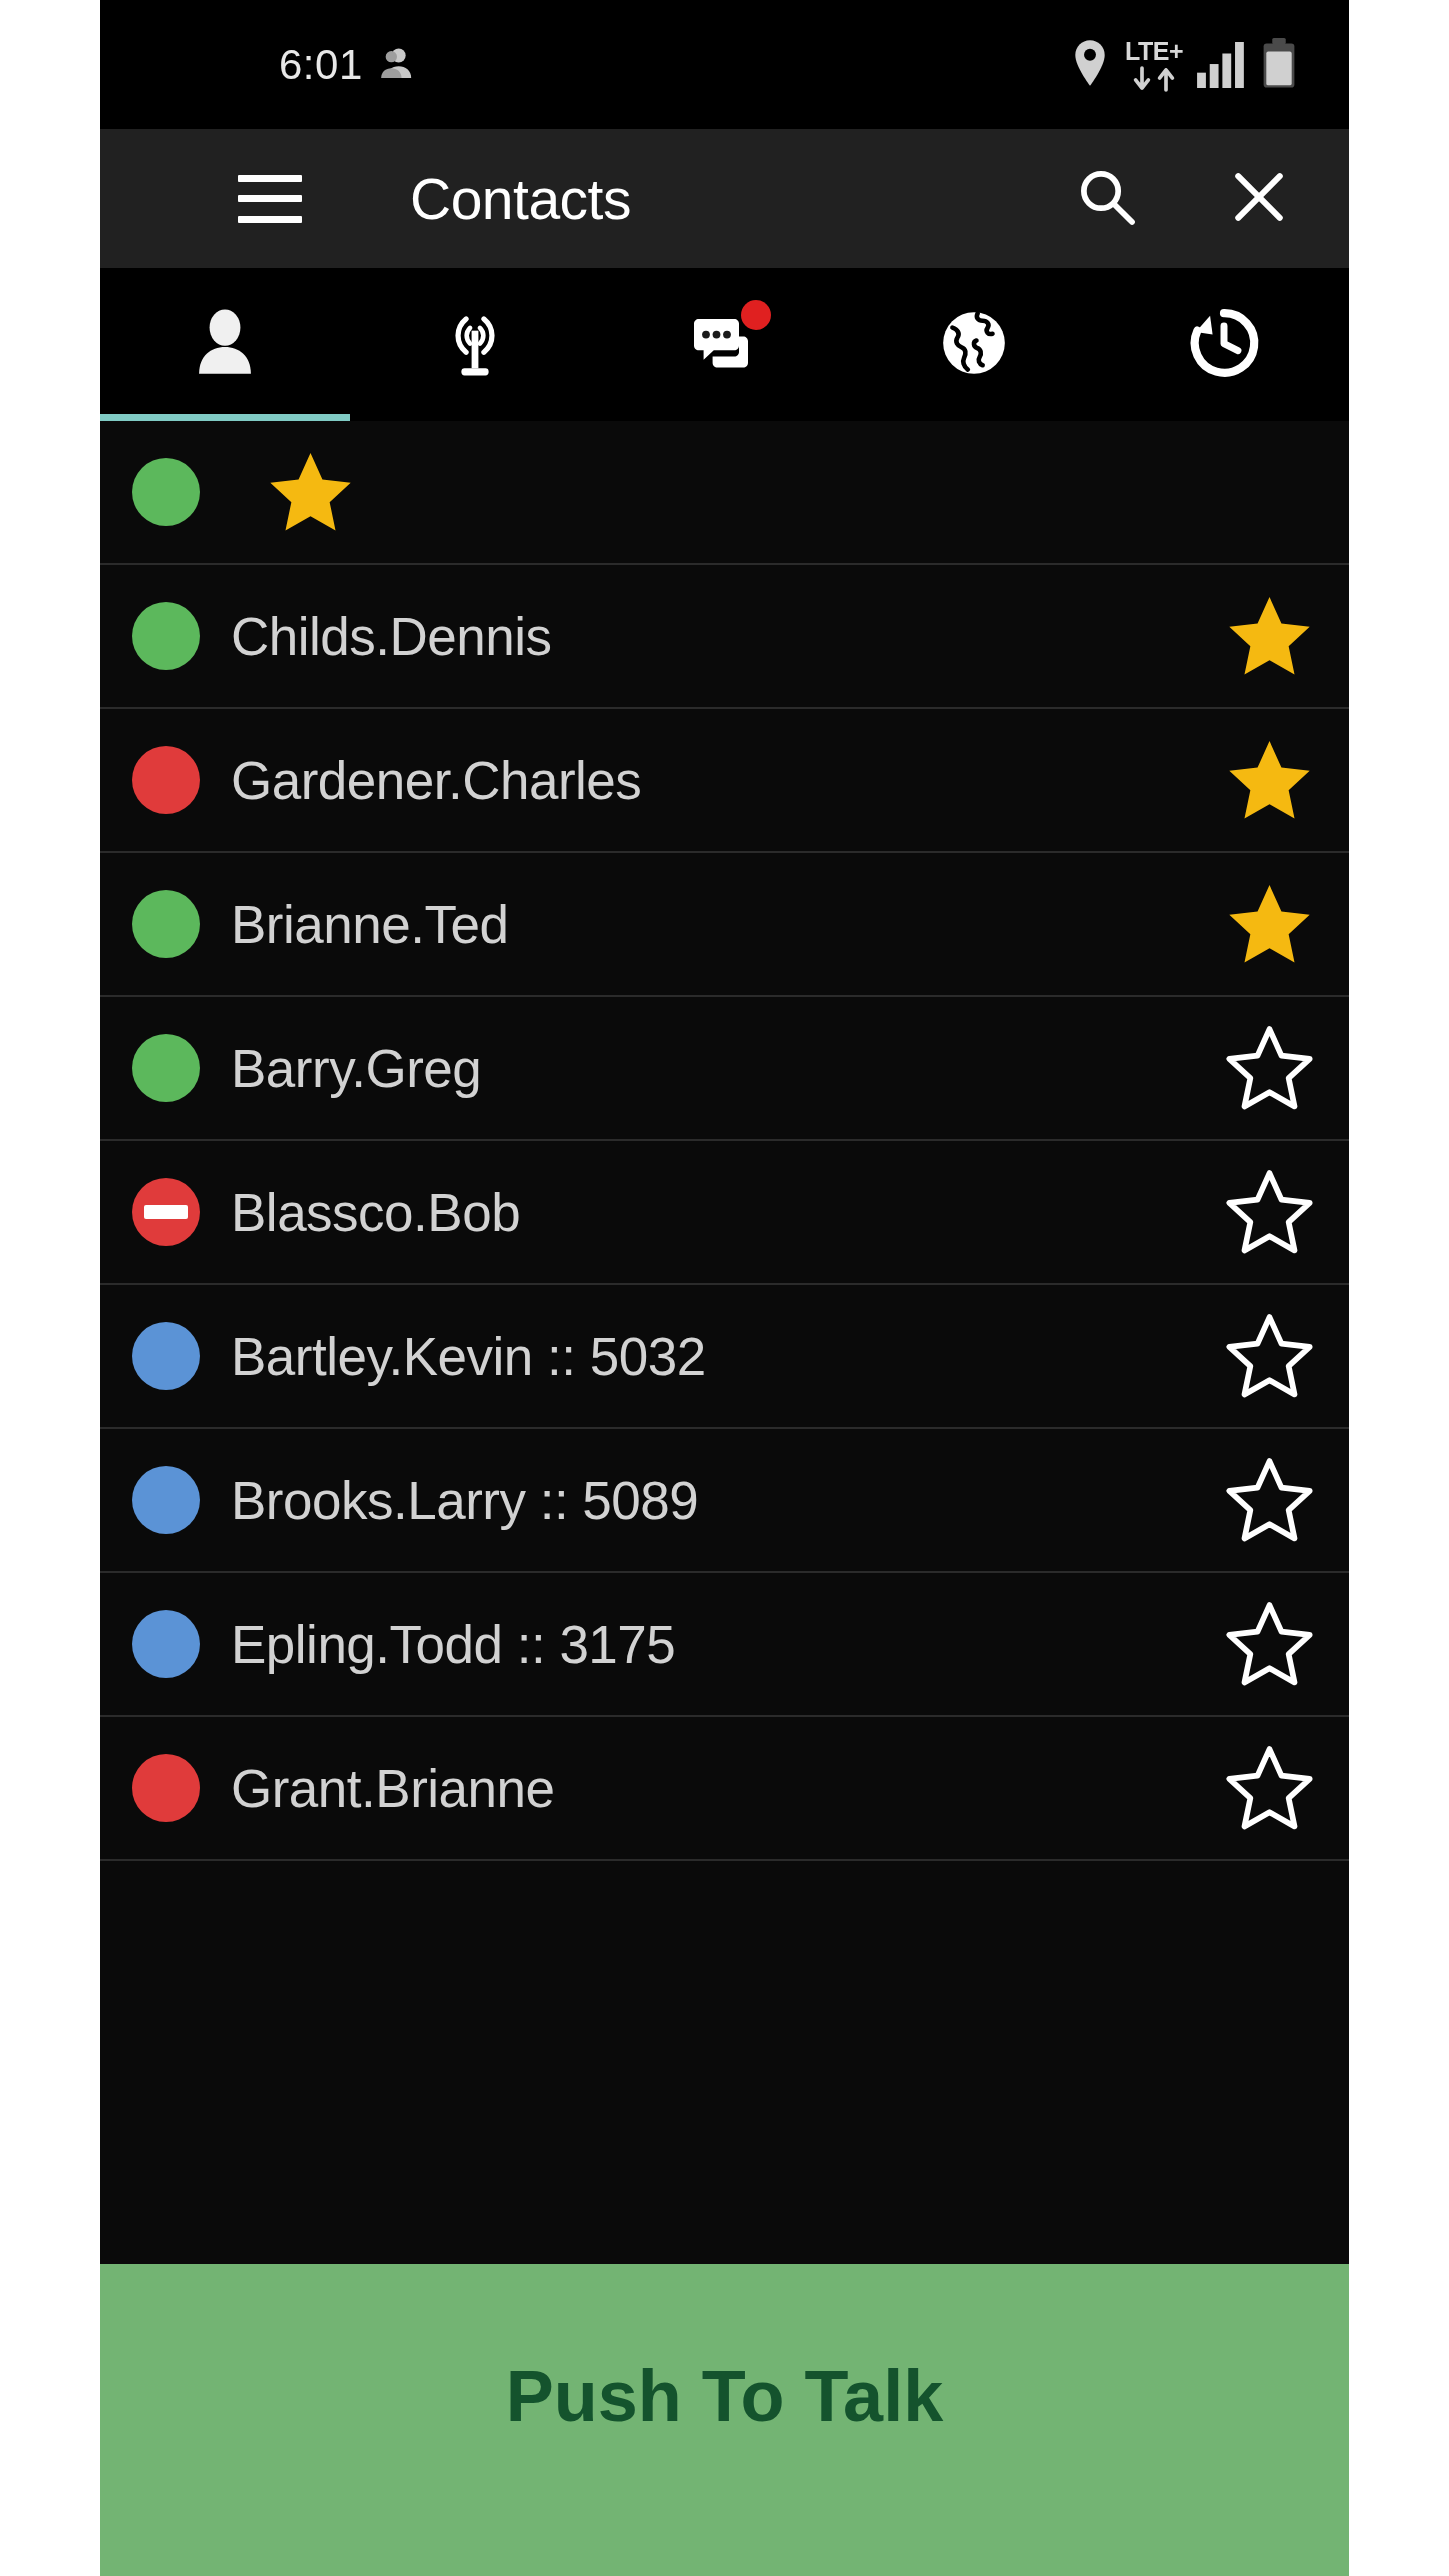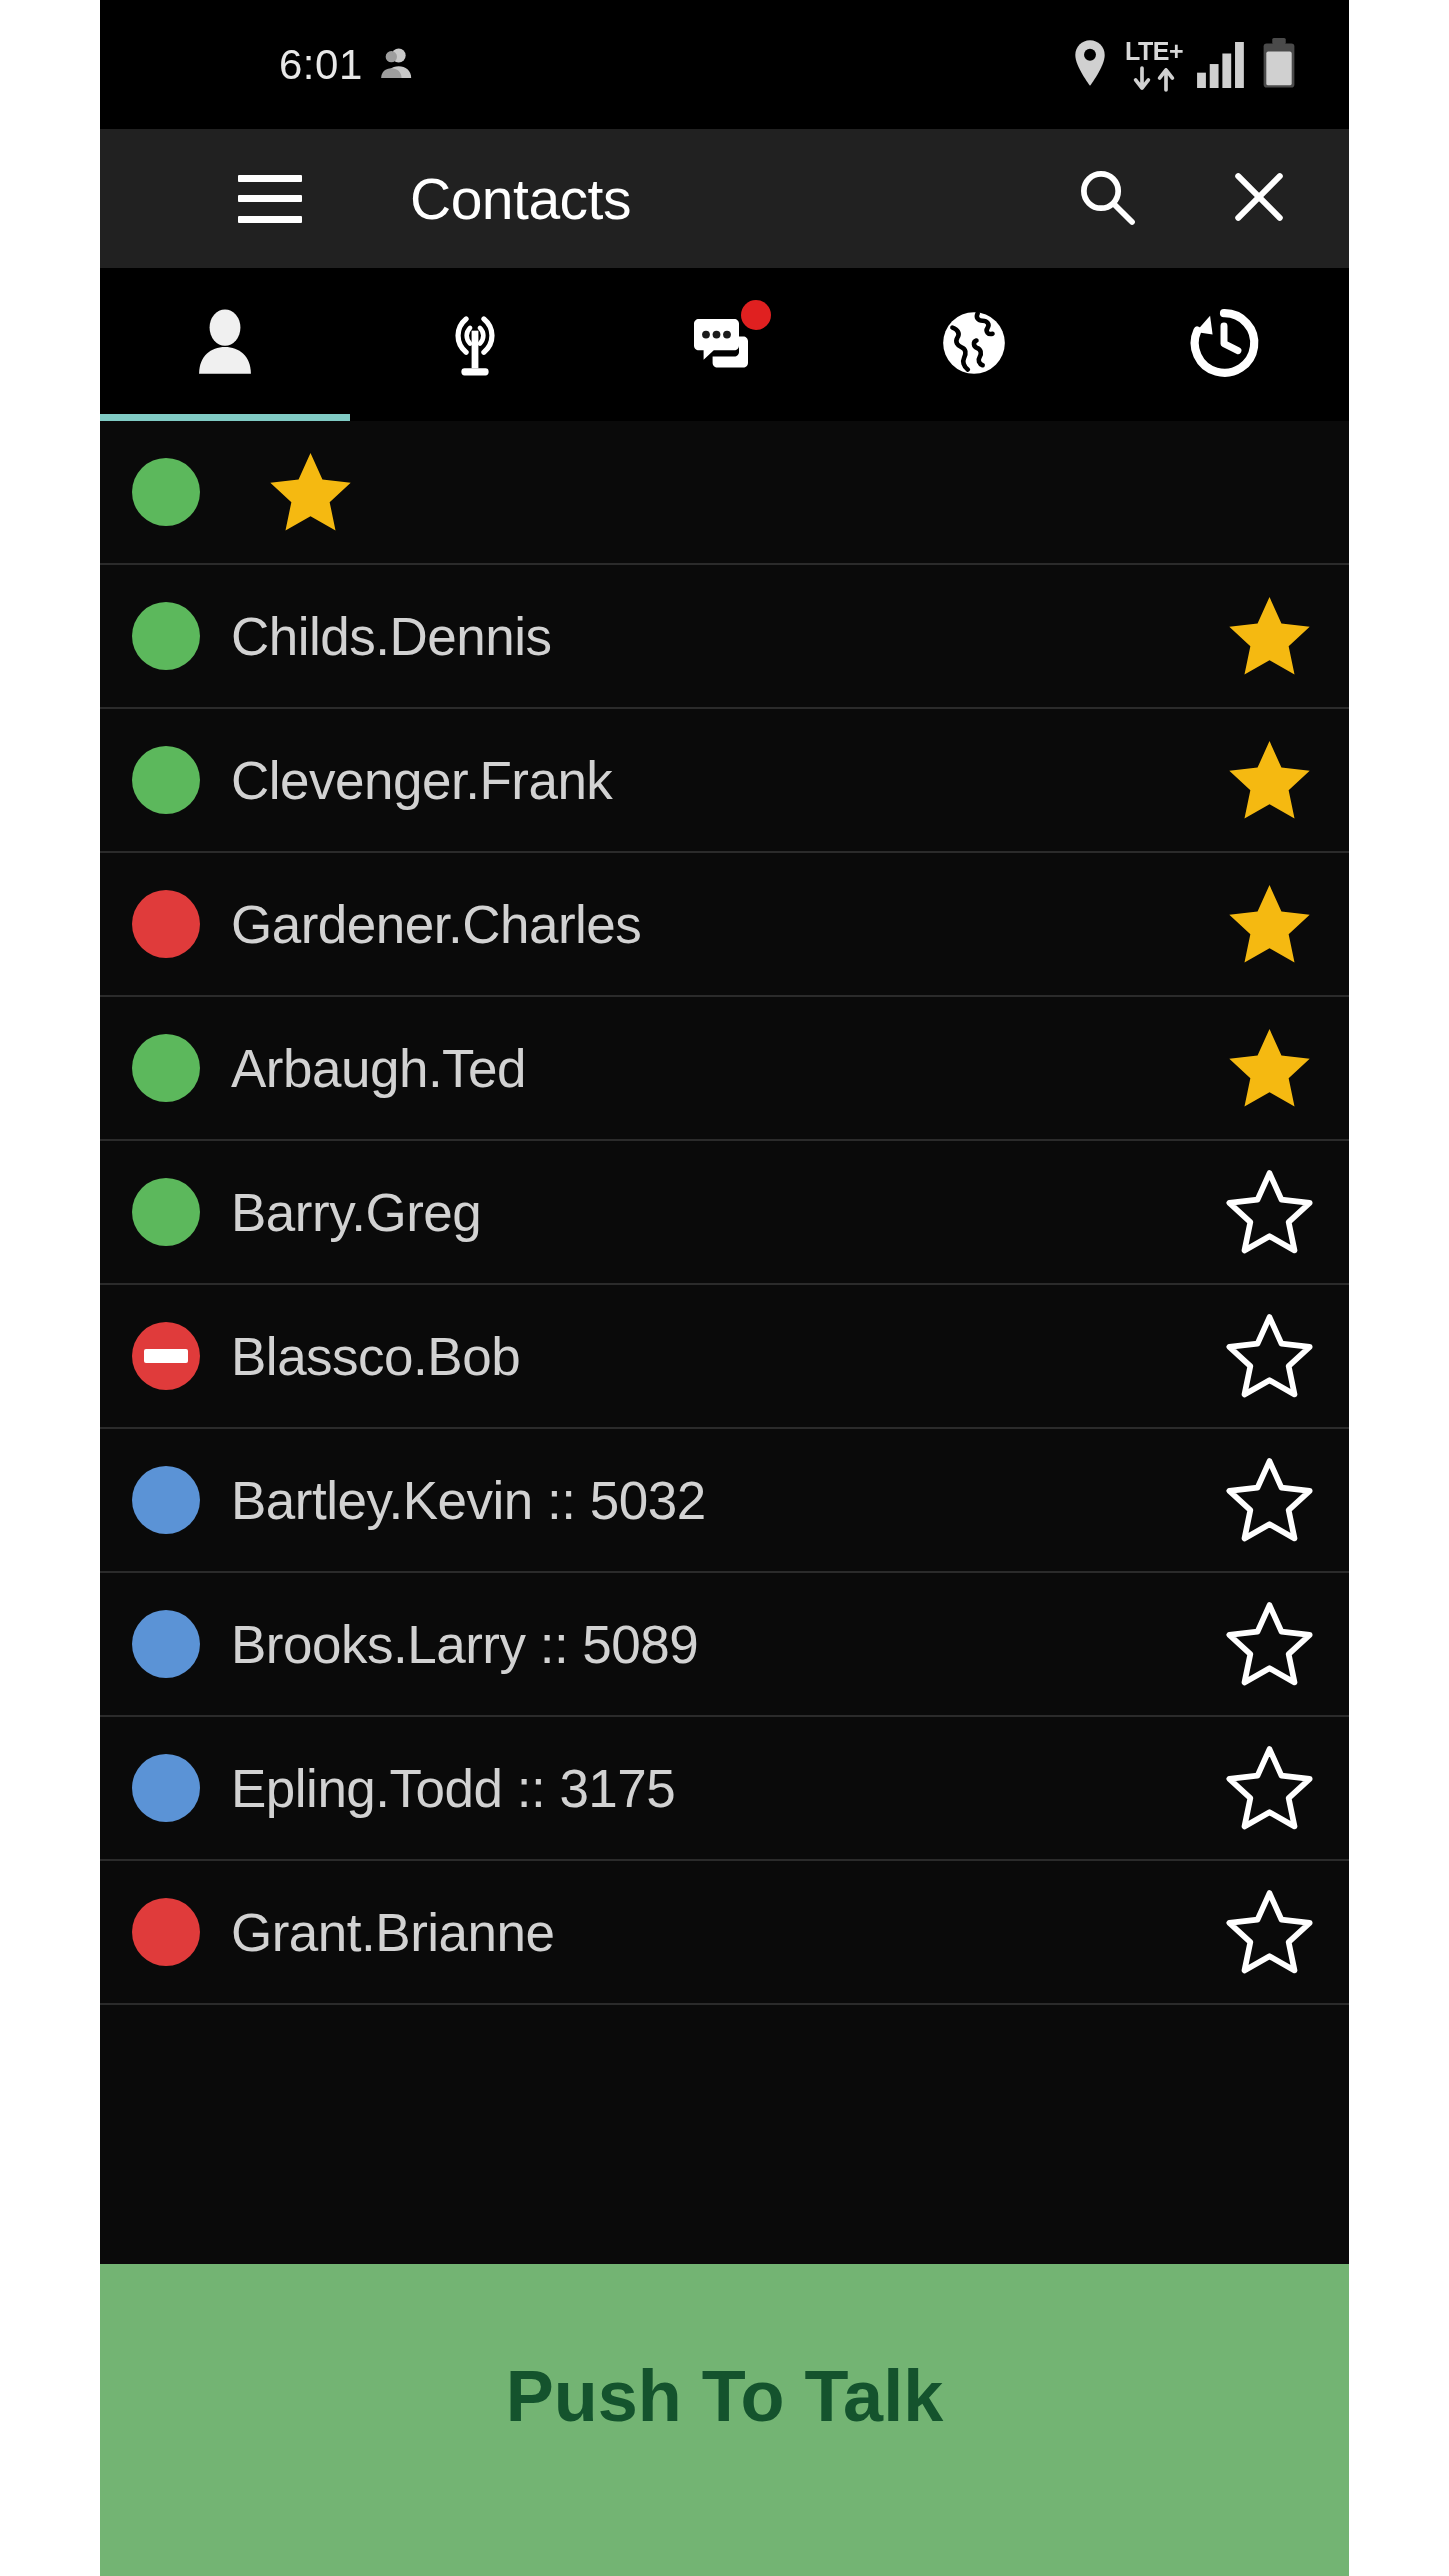--- a/index.html
+++ b/index.html
@@ -323,45 +323,34 @@
         </div>
         <div class="name">Childs.Dennis</div>
         <div class="star-wrap">
           <svg width="91" height="91" viewBox="0 0 24 24">
             <path d="M12 1.6 L15.15 8.6 L22.6 9.45 L17.05 14.55 L18.6 22 L12 18.25 L5.4 22 L6.95 14.55 L1.4 9.45 L8.85 8.6 Z" fill="#f5b911"></path>
           </svg>
         </div>
       </div>
       <div class="row">
         <div class="dot-wrap">
+          <div class="dot" style="background: rgb(224, 59, 59);"></div>
+        </div>
+        <div class="name">Gardener.Charles</div>
+        <div class="star-wrap">
+          <svg width="91" height="91" viewBox="0 0 24 24">
+            <path d="M12 1.6 L15.15 8.6 L22.6 9.45 L17.05 14.55 L18.6 22 L12 18.25 L5.4 22 L6.95 14.55 L1.4 9.45 L8.85 8.6 Z" fill="#f5b911"></path>
+          </svg>
+        </div>
+      </div>
+      <div class="row">
+        <div class="dot-wrap">
           <div class="dot" style="background: rgb(92, 184, 92);"></div>
         </div>
-        <div class="name">Clevenger.Frank</div>
-        <div class="star-wrap">
-          <svg width="91" height="91" viewBox="0 0 24 24">
-            <path d="M12 1.6 L15.15 8.6 L22.6 9.45 L17.05 14.55 L18.6 22 L12 18.25 L5.4 22 L6.95 14.55 L1.4 9.45 L8.85 8.6 Z" fill="#f5b911"></path>
-          </svg>
-        </div>
-      </div>
-      <div class="row">
-        <div class="dot-wrap">
-          <div class="dot" style="background: rgb(224, 59, 59);"></div>
-        </div>
-        <div class="name">Gardener.Charles</div>
-        <div class="star-wrap">
-          <svg width="91" height="91" viewBox="0 0 24 24">
-            <path d="M12 1.6 L15.15 8.6 L22.6 9.45 L17.05 14.55 L18.6 22 L12 18.25 L5.4 22 L6.95 14.55 L1.4 9.45 L8.85 8.6 Z" fill="#f5b911"></path>
-          </svg>
-        </div>
-      </div>
-      <div class="row">
-        <div class="dot-wrap">
-          <div class="dot" style="background: rgb(92, 184, 92);"></div>
-        </div>
-        <div class="name">Arbaugh.Ted</div>
+        <div class="name">Brianne.Ted</div>
         <div class="star-wrap">
           <svg width="91" height="91" viewBox="0 0 24 24">
             <path d="M12 1.6 L15.15 8.6 L22.6 9.45 L17.05 14.55 L18.6 22 L12 18.25 L5.4 22 L6.95 14.55 L1.4 9.45 L8.85 8.6 Z" fill="#f5b911"></path>
           </svg>
         </div>
       </div>
       <div class="row">
         <div class="dot-wrap">
           <div class="dot" style="background: rgb(92, 184, 92);"></div>
         </div>

